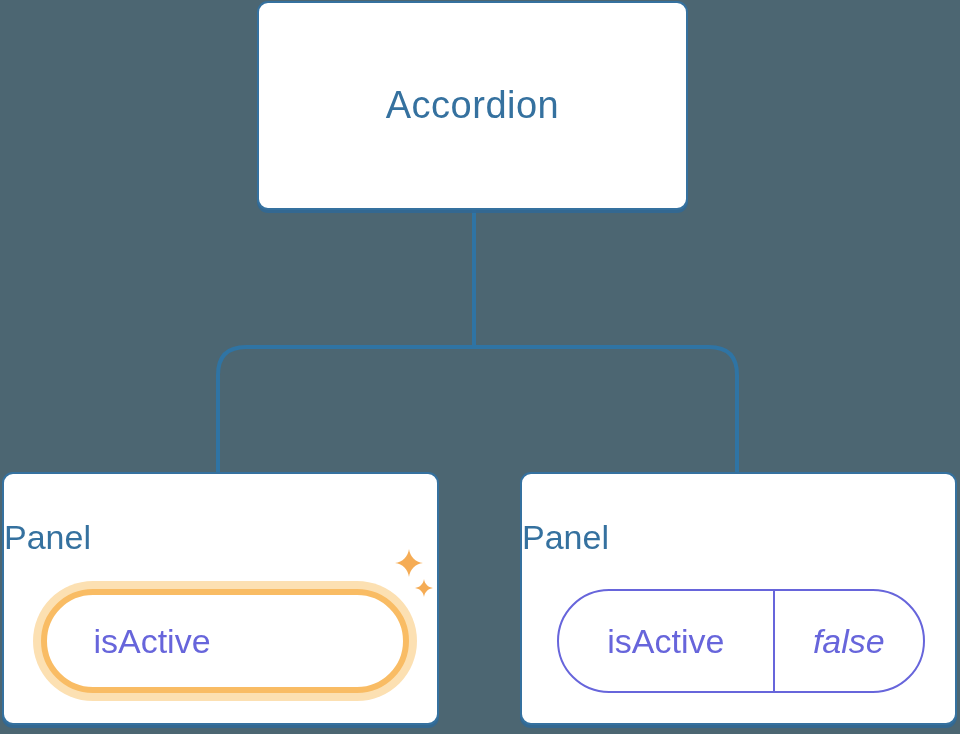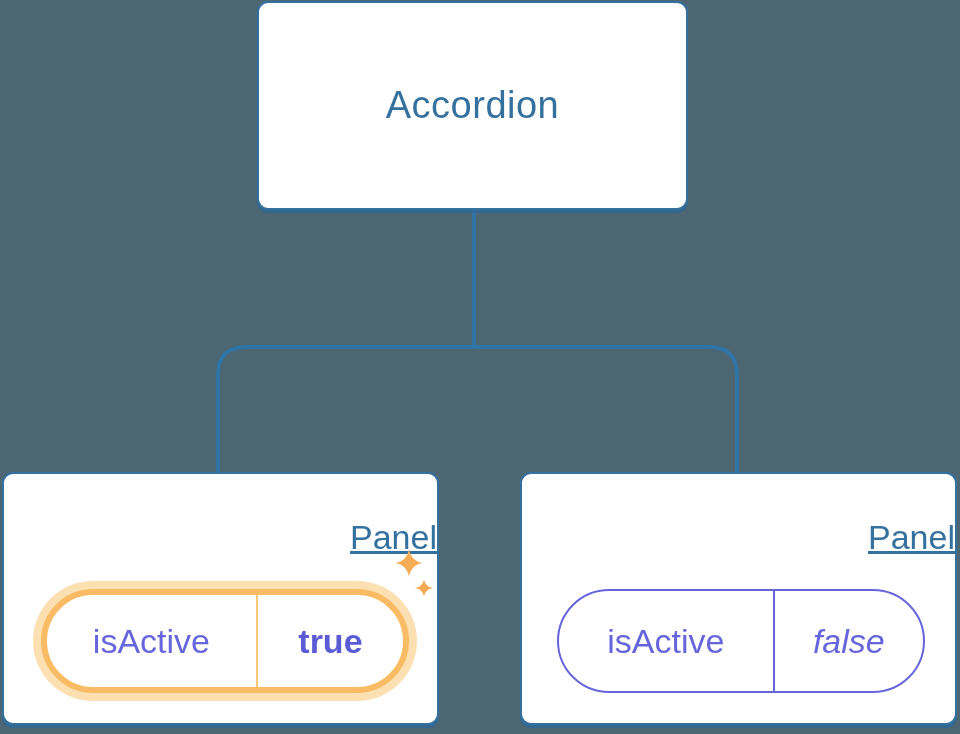--- a/index.html
+++ b/index.html
@@ -49,25 +49,24 @@
     width: 437px;
     height: 253px;
   }
   .panel-left  { left: 2px; }
   .panel-right { left: 520px; }
   .panel-title {
     position: absolute;
     top: 44px;
     left: 0;
     width: 100%;
-    text-align: right;
+    text-align: left;
     font-size: 34px;
     font-weight: 500;
     color: #35719F;
-    text-decoration: underline;
   }
   .pill {
     position: absolute;
     top: 115px;
     left: 35px;
     width: 368px;
     height: 104px;
     border-radius: 60px;
     background: #FFFFFF;
     box-sizing: border-box;
@@ -119,21 +118,20 @@
 
 <div class="node root-node">
   <span class="root-label">Accordion</span>
 </div>
 
 <div class="node panel-node panel-left">
   <div class="panel-title">Panel</div>
 
   <div class="pill pill-active">
     <div class="pill-cell cell-key">isActive</div>
-    <div class="pill-cell cell-value">true</div>
   </div>
 
   <span class="sparkle sparkle-large">
     <svg width="28" height="28" viewBox="0 0 24 24">
       <path d="M12 0C12.9 6.6 17.4 11.1 24 12C17.4 12.9 12.9 17.4 12 24C11.1 17.4 6.6 12.9 0 12C6.6 11.1 11.1 6.6 12 0Z" fill="#F5AC55"></path>
     </svg>
   </span>
   <span class="sparkle sparkle-small">
     <svg width="18" height="18" viewBox="0 0 24 24">
       <path d="M12 0C12.9 6.6 17.4 11.1 24 12C17.4 12.9 12.9 17.4 12 24C11.1 17.4 6.6 12.9 0 12C6.6 11.1 11.1 6.6 12 0Z" fill="#F5AC55"></path>

